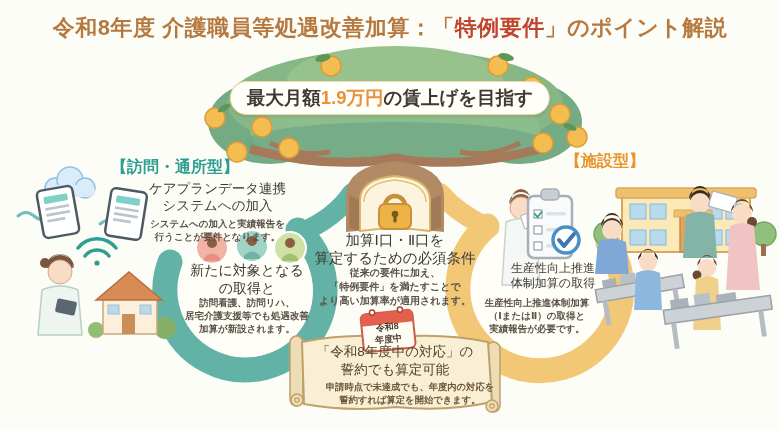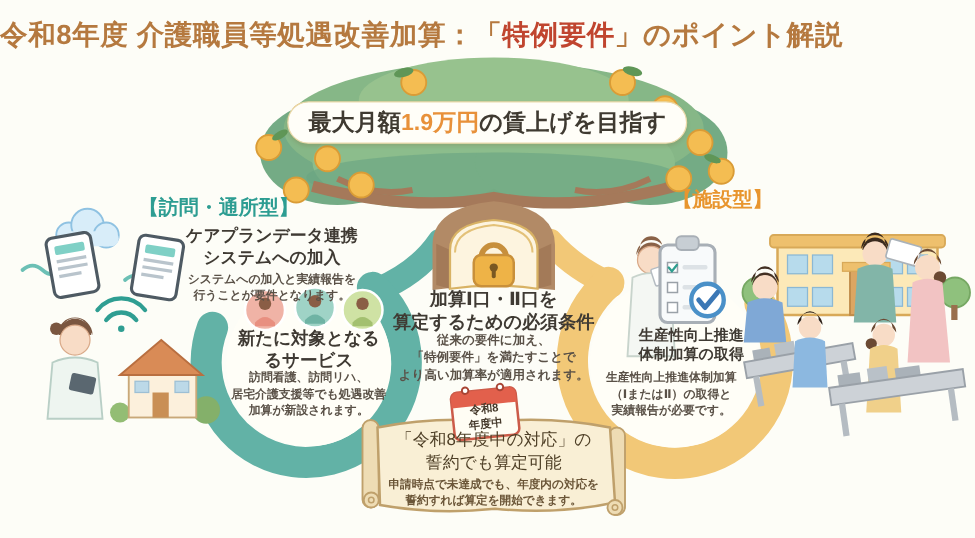--- a/index.html
+++ b/index.html
@@ -4,36 +4,36 @@
 <style>
   html,body{margin:0;padding:0;background:#fdfdf7;}
   .stage{
     position:relative;width:780px;height:430px;margin:0 auto;
     background:#fdfdf7;overflow:hidden;
     font-family:"Liberation Sans","DejaVu Sans",sans-serif;
   }
   .art{position:absolute;left:0;top:0;}
   .txt{position:absolute;text-align:center;line-height:1.32;}
   .title{
-    position:absolute;left:0;top:13px;width:780px;text-align:left;
+    position:absolute;left:0;top:13px;width:780px;text-align:center;
     font-size:22px;font-weight:800;color:#b5793f;white-space:nowrap;letter-spacing:.5px;
   }
   .title .red{color:#c0452f;}
   .pill{
     position:absolute;left:50%;top:81px;transform:translateX(-50%);
     background:#fffef8;border:1.5px solid #ead9a9;border-radius:999px;
     padding:3px 16px 4px;font-size:18.5px;font-weight:800;color:#3f3a31;
     white-space:nowrap;box-shadow:0 2px 3px rgba(120,90,40,.18);text-align:center;
   }
   .pill .orange{color:#e8913a;}
   .note{left:245px;top:117px;width:300px;font-size:10.5px;font-weight:700;color:#7c5e3b;line-height:1.55;}
   .lbl{font-size:16px;font-weight:800;white-space:nowrap;}
   .lbl.teal{color:#2d9d92;}
   .lbl.orange{color:#e8952e;}
-  .h{font-weight:700;color:#3f3a33;}
+  .h{font-weight:400;color:#3f3a33;}
   .d{font-weight:600;color:#5a5147;}
   .scroll-h{font-weight:400;color:#4e3f26;}
   .scroll-d{font-weight:700;color:#6b5638;}
   .cal-txt{
     position:absolute;left:362px;top:322px;width:52px;text-align:center;
     transform:rotate(-6deg);font-size:9px;font-weight:800;color:#463a2c;line-height:1.3;
   }
 </style>
 </head>
 <body>
@@ -280,56 +280,56 @@
   <div class="txt h" style="left:130px;top:181px;width:175px;font-size:13.5px;line-height:1.25;">
     <div>ケアプランデータ連携</div>
     <div>システムへの加入</div>
   </div>
   <div class="txt d" style="left:130px;top:217px;width:175px;font-size:9.5px;line-height:1.4;">
     <div>システムへの加入と実績報告を</div>
     <div>行うことが要件となります。</div>
   </div>
   <div class="txt h" style="left:167px;top:262px;width:160px;font-size:14px;line-height:1.25;">
     <div>新たに対象となる</div>
-    <div>るサービス</div>
+    <div>の取得と</div>
   </div>
   <div class="txt d" style="left:157px;top:296px;width:180px;font-size:9.5px;line-height:1.38;">
     <div>訪問看護、訪問リハ、</div>
     <div>居宅介護支援等でも処遇改善</div>
     <div>加算が新設されます。</div>
   </div>
 
   <div class="txt h" style="left:305px;top:231px;width:180px;font-size:14.5px;line-height:1.25;">
     <div>加算Ⅰ口・Ⅱ口を</div>
     <div>算定するための必須条件</div>
   </div>
   <div class="txt d" style="left:298px;top:266px;width:194px;font-size:10px;line-height:1.38;">
     <div>従来の要件に加え、</div>
     <div>「特例要件」を満たすことで</div>
     <div>より高い加算率が適用されます。</div>
   </div>
 
-  <div class="txt lbl orange" style="left:518px;top:150px;width:120px;">【施設型】</div>
+  <div class="txt lbl orange" style="left:545px;top:150px;width:120px;">【施設型】</div>
   <div class="txt h" style="left:478px;top:261px;width:150px;font-size:12px;line-height:1.25;">
     <div>生産性向上推進</div>
     <div>体制加算の取得</div>
   </div>
   <div class="txt d" style="left:455px;top:296px;width:164px;font-size:9.5px;line-height:1.38;">
     <div>生産性向上推進体制加算</div>
     <div>（ⅠまたはⅡ）の取得と</div>
     <div>実績報告が必要です。</div>
   </div>
 
   <div class="cal-txt">
     <div>令和8</div>
     <div>年度中</div>
   </div>
 
   <div class="txt scroll-h" style="left:295px;top:343px;width:200px;font-size:13.5px;line-height:1.35;">
     <div>「令和8年度中の対応」の</div>
     <div>誓約でも算定可能</div>
   </div>
-  <div class="txt scroll-d" style="left:293px;top:381px;width:204px;font-size:9.3px;line-height:1.4;text-align:center;">
+  <div class="txt scroll-d" style="left:308px;top:381px;width:204px;font-size:9.3px;line-height:1.4;text-align:center;">
     <div>申請時点で未達成でも、年度内の対応を</div>
     <div>誓約すれば算定を開始できます。</div>
   </div>
 
 </div>
 
 </body></html>

